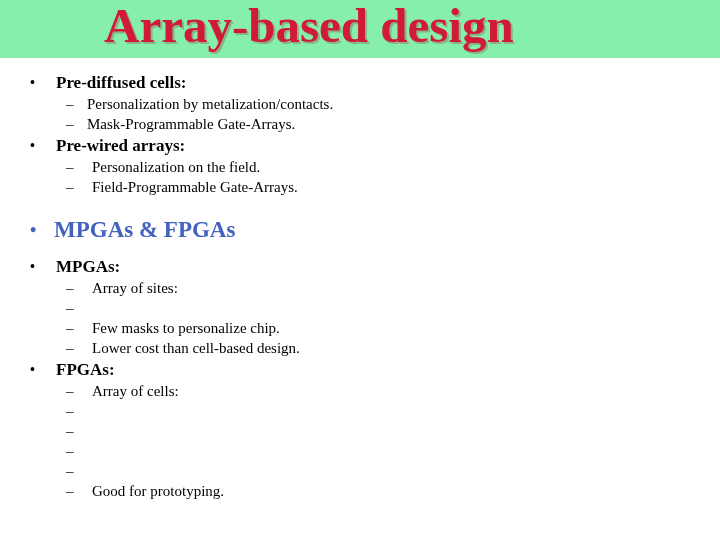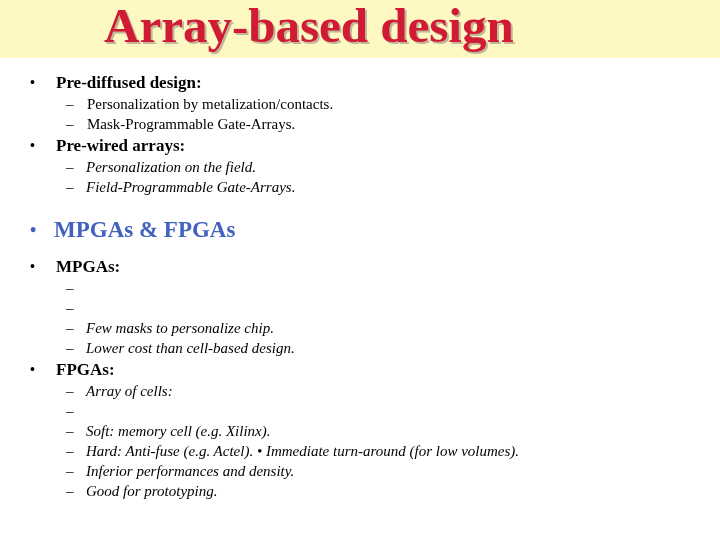--- a/index.html
+++ b/index.html
@@ -17,21 +17,21 @@
     position: relative;
   }
 
   
   .title-banner {
     position: absolute;
     left: 0;
     top: 0;
     width: 720px;
     height: 58px;
-    background: #fef9c3;
+    background: #86efac;
     overflow: hidden;
   }
   .slide-title {
     position: absolute;
     left: 104px;
     top: -3px;
     margin: 0;
     font-family: "Liberation Serif", "DejaVu Serif", serif;
     font-weight: bold;
     font-size: 49px;
@@ -117,42 +117,41 @@
     text-align: left;
   }
   .l2 > .txt {
     display: inline-block;
     margin-left: 21px;
     line-height: 20px;
     text-align: center;
   }
   
   .l2.wide > .txt {
-    margin-left: 20px;
-    font-style: italic;
+    margin-left: 26px;
   }
 
   .gap-sm { height: 9px; }
   .gap-md { height: 13px; }
   .gap-lg { height: 17px; }
 </style>
 </head>
 <body>
 
 <div class="title-banner">
   <h1 class="slide-title">Array-based design</h1>
 </div>
 
 <div class="content">
 
   <div class="gap-md"></div>
 
   <div class="line l1">
     <span class="marker">•</span>
-    <span class="txt">Pre-diffused design:</span>
+    <span class="txt">Pre-diffused cells:</span>
   </div>
   <div class="line l2">
     <span class="marker">–</span>
     <span class="txt">Personalization by metalization/contacts.</span>
   </div>
   <div class="line l2">
     <span class="marker">–</span>
     <span class="txt">Mask-Programmable Gate-Arrays.</span>
   </div>
 
@@ -177,20 +176,21 @@
   </div>
 
   <div class="gap-sm"></div>
 
   <div class="line l1">
     <span class="marker">•</span>
     <span class="txt">MPGAs:</span>
   </div>
   <div class="line l2 wide">
     <span class="marker">–</span>
+    <span class="txt">Array of sites:</span>
   </div>
   <div class="line l2 wide">
     <span class="marker">–</span>
   </div>
   <div class="line l2 wide">
     <span class="marker">–</span>
     <span class="txt">Few masks to personalize chip.</span>
   </div>
   <div class="line l2 wide">
     <span class="marker">–</span>
@@ -203,28 +203,25 @@
   </div>
   <div class="line l2 wide">
     <span class="marker">–</span>
     <span class="txt">Array of cells:</span>
   </div>
   <div class="line l2 wide">
     <span class="marker">–</span>
   </div>
   <div class="line l2 wide">
     <span class="marker">–</span>
-    <span class="txt">Soft: memory cell (e.g. Xilinx).</span>
-  </div>
-  <div class="line l2 wide">
-    <span class="marker">–</span>
-    <span class="txt">Hard: Anti-fuse (e.g. Actel). • Immediate turn-around (for low volumes).</span>
-  </div>
-  <div class="line l2 wide">
-    <span class="marker">–</span>
-    <span class="txt">Inferior performances and density.</span>
+  </div>
+  <div class="line l2 wide">
+    <span class="marker">–</span>
+  </div>
+  <div class="line l2 wide">
+    <span class="marker">–</span>
   </div>
   <div class="line l2 wide">
     <span class="marker">–</span>
     <span class="txt">Good for prototyping.</span>
   </div>
 
 </div>
 
 </body></html>

